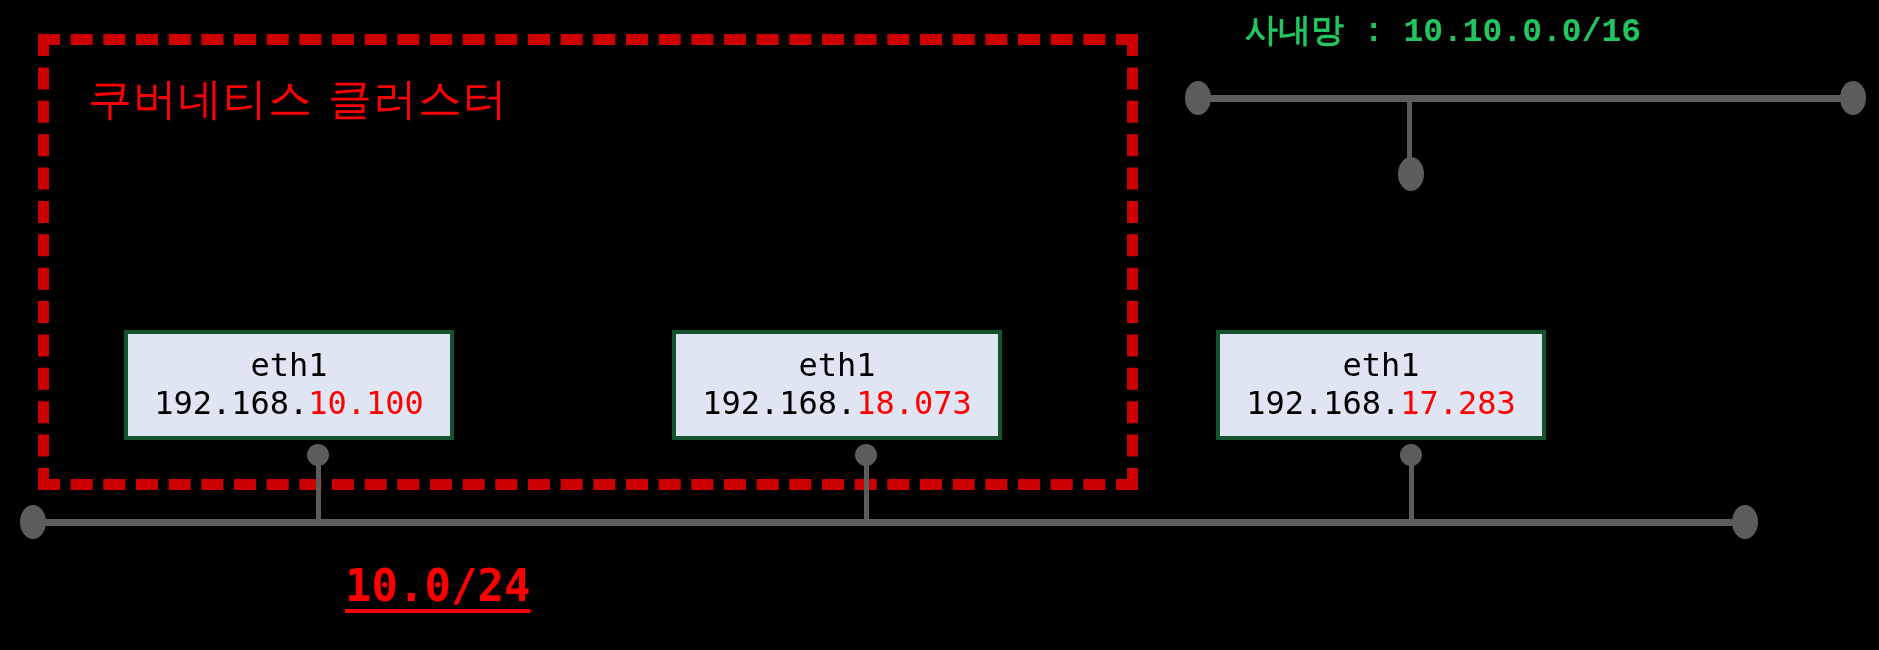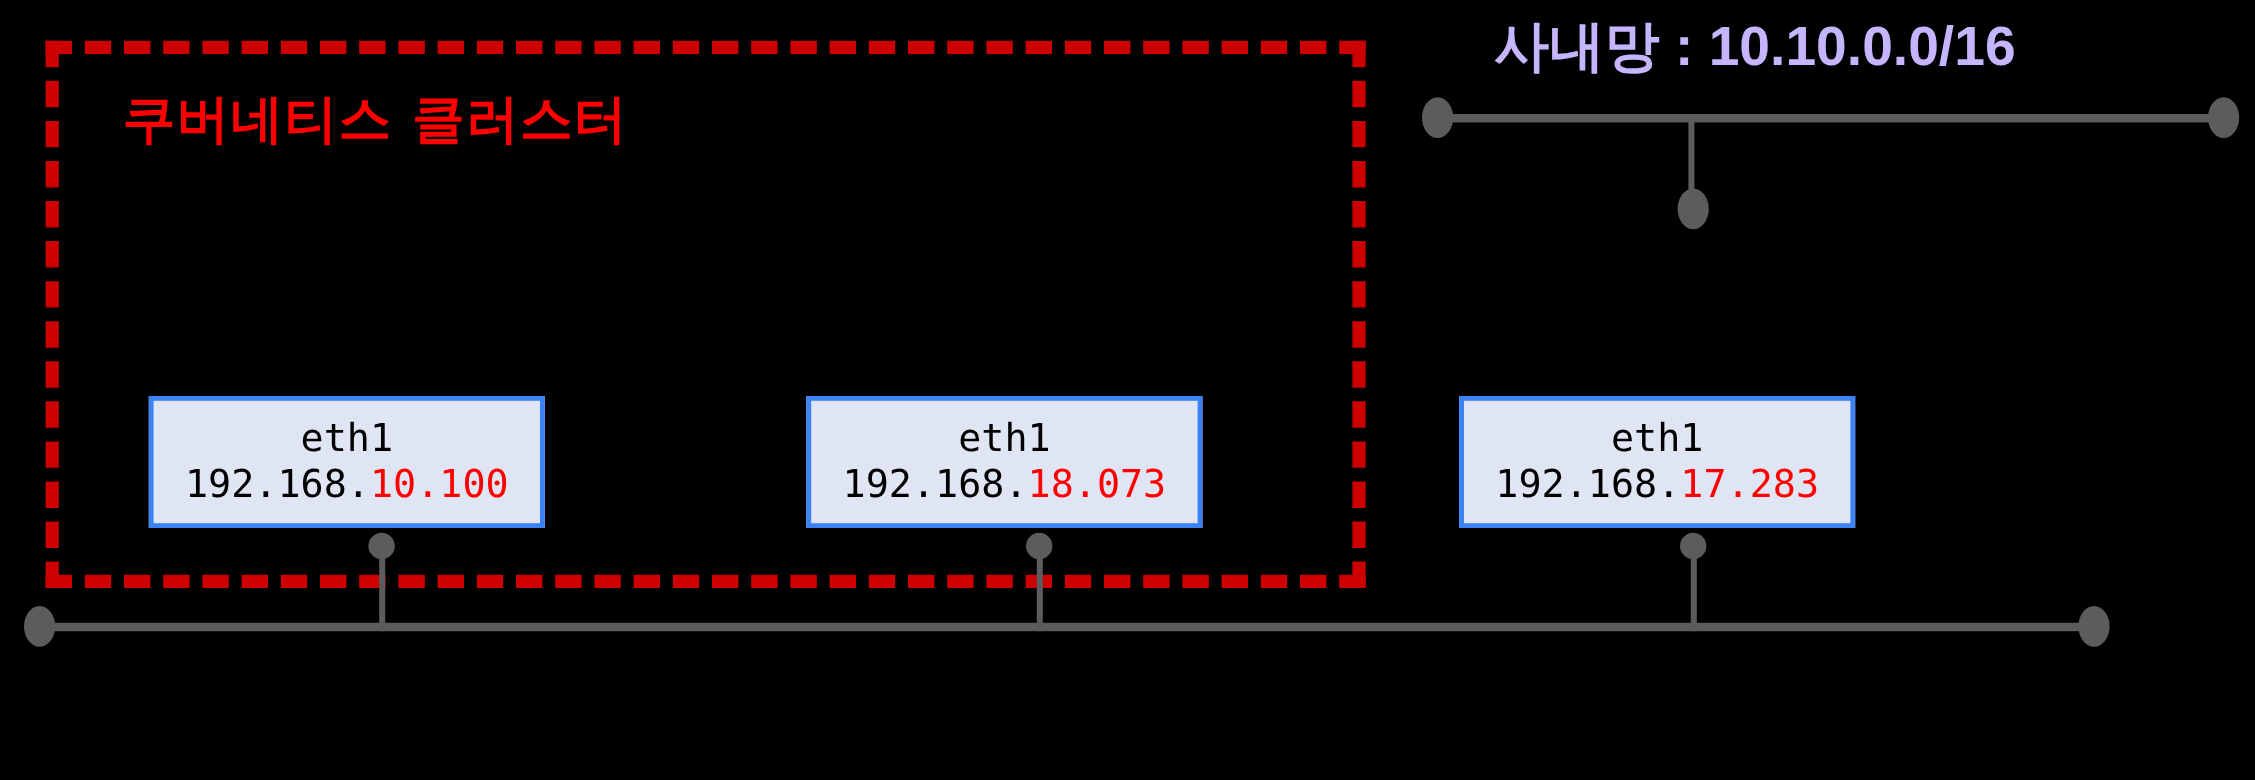--- a/index.html
+++ b/index.html
@@ -27,24 +27,23 @@
     box-sizing: border-box;
     background: transparent;
   }
   .cluster-title {
     position: absolute;
     left: 88px;
     top: 70px;
     color: #ff0000;
     font-family: "DejaVu Sans", "Liberation Sans", sans-serif;
     font-size: 44px;
-    font-weight: 700;
+    font-weight: 400;
     letter-spacing: 1px;
     white-space: nowrap;
-    margin-left: 14px;
   }
 
   
   .bus {
     position: absolute;
     height: 7px;
     background: #5c5c5c;
   }
   .bus-v {
     position: absolute;
@@ -63,21 +62,21 @@
     height: 22px;
     border-radius: 50%;
   }
 
   
   .iface-box {
     position: absolute;
     width: 330px;
     height: 110px;
     background: #dfe5f3;
-    border: 4px solid #3b82f6;
+    border: 4px solid #14532d;
     box-sizing: border-box;
     display: flex;
     flex-direction: column;
     align-items: center;
     justify-content: center;
     line-height: 1.18;
   }
   .iface-name {
     font-size: 32px;
     color: #000000;
@@ -89,23 +88,23 @@
   }
   .iface-ip .hl {
     color: #ff0000;
   }
 
   
   .label-corp {
     position: absolute;
     left: 1245px;
     top: 8px;
-    color: #c4b5fd;
-    font-family: Liberation Sans, sans-serif;
-    font-size: 46px;
+    color: #22c55e;
+    font-family: Liberation Mono, monospace;
+    font-size: 33px;
     font-weight: 700;
     white-space: nowrap;
   }
   .label-subnet {
     position: absolute;
     left: 345px;
     top: 560px;
     color: #ff0000;
     font-size: 44px;
     font-weight: 700;
@@ -149,14 +148,15 @@
     <div class="iface-name">eth1</div>
     <div class="iface-ip"><span>192.168.</span><span class="hl">17.283</span></div>
   </div>
   <div class="bus-v" style="left:1409px; top:450px; height:76px;"></div>
   <div class="node-dot small" style="left:1400px; top:444px;"></div>
 
   <div class="bus" style="left:32px; top:519px; width:1712px;"></div>
   <div class="node-dot" style="left:20px; top:505px;"></div>
   <div class="node-dot" style="left:1732px; top:505px;"></div>
 
+  <div class="label-subnet">10.0/24</div>
 
 </div>
 
 </body></html>

